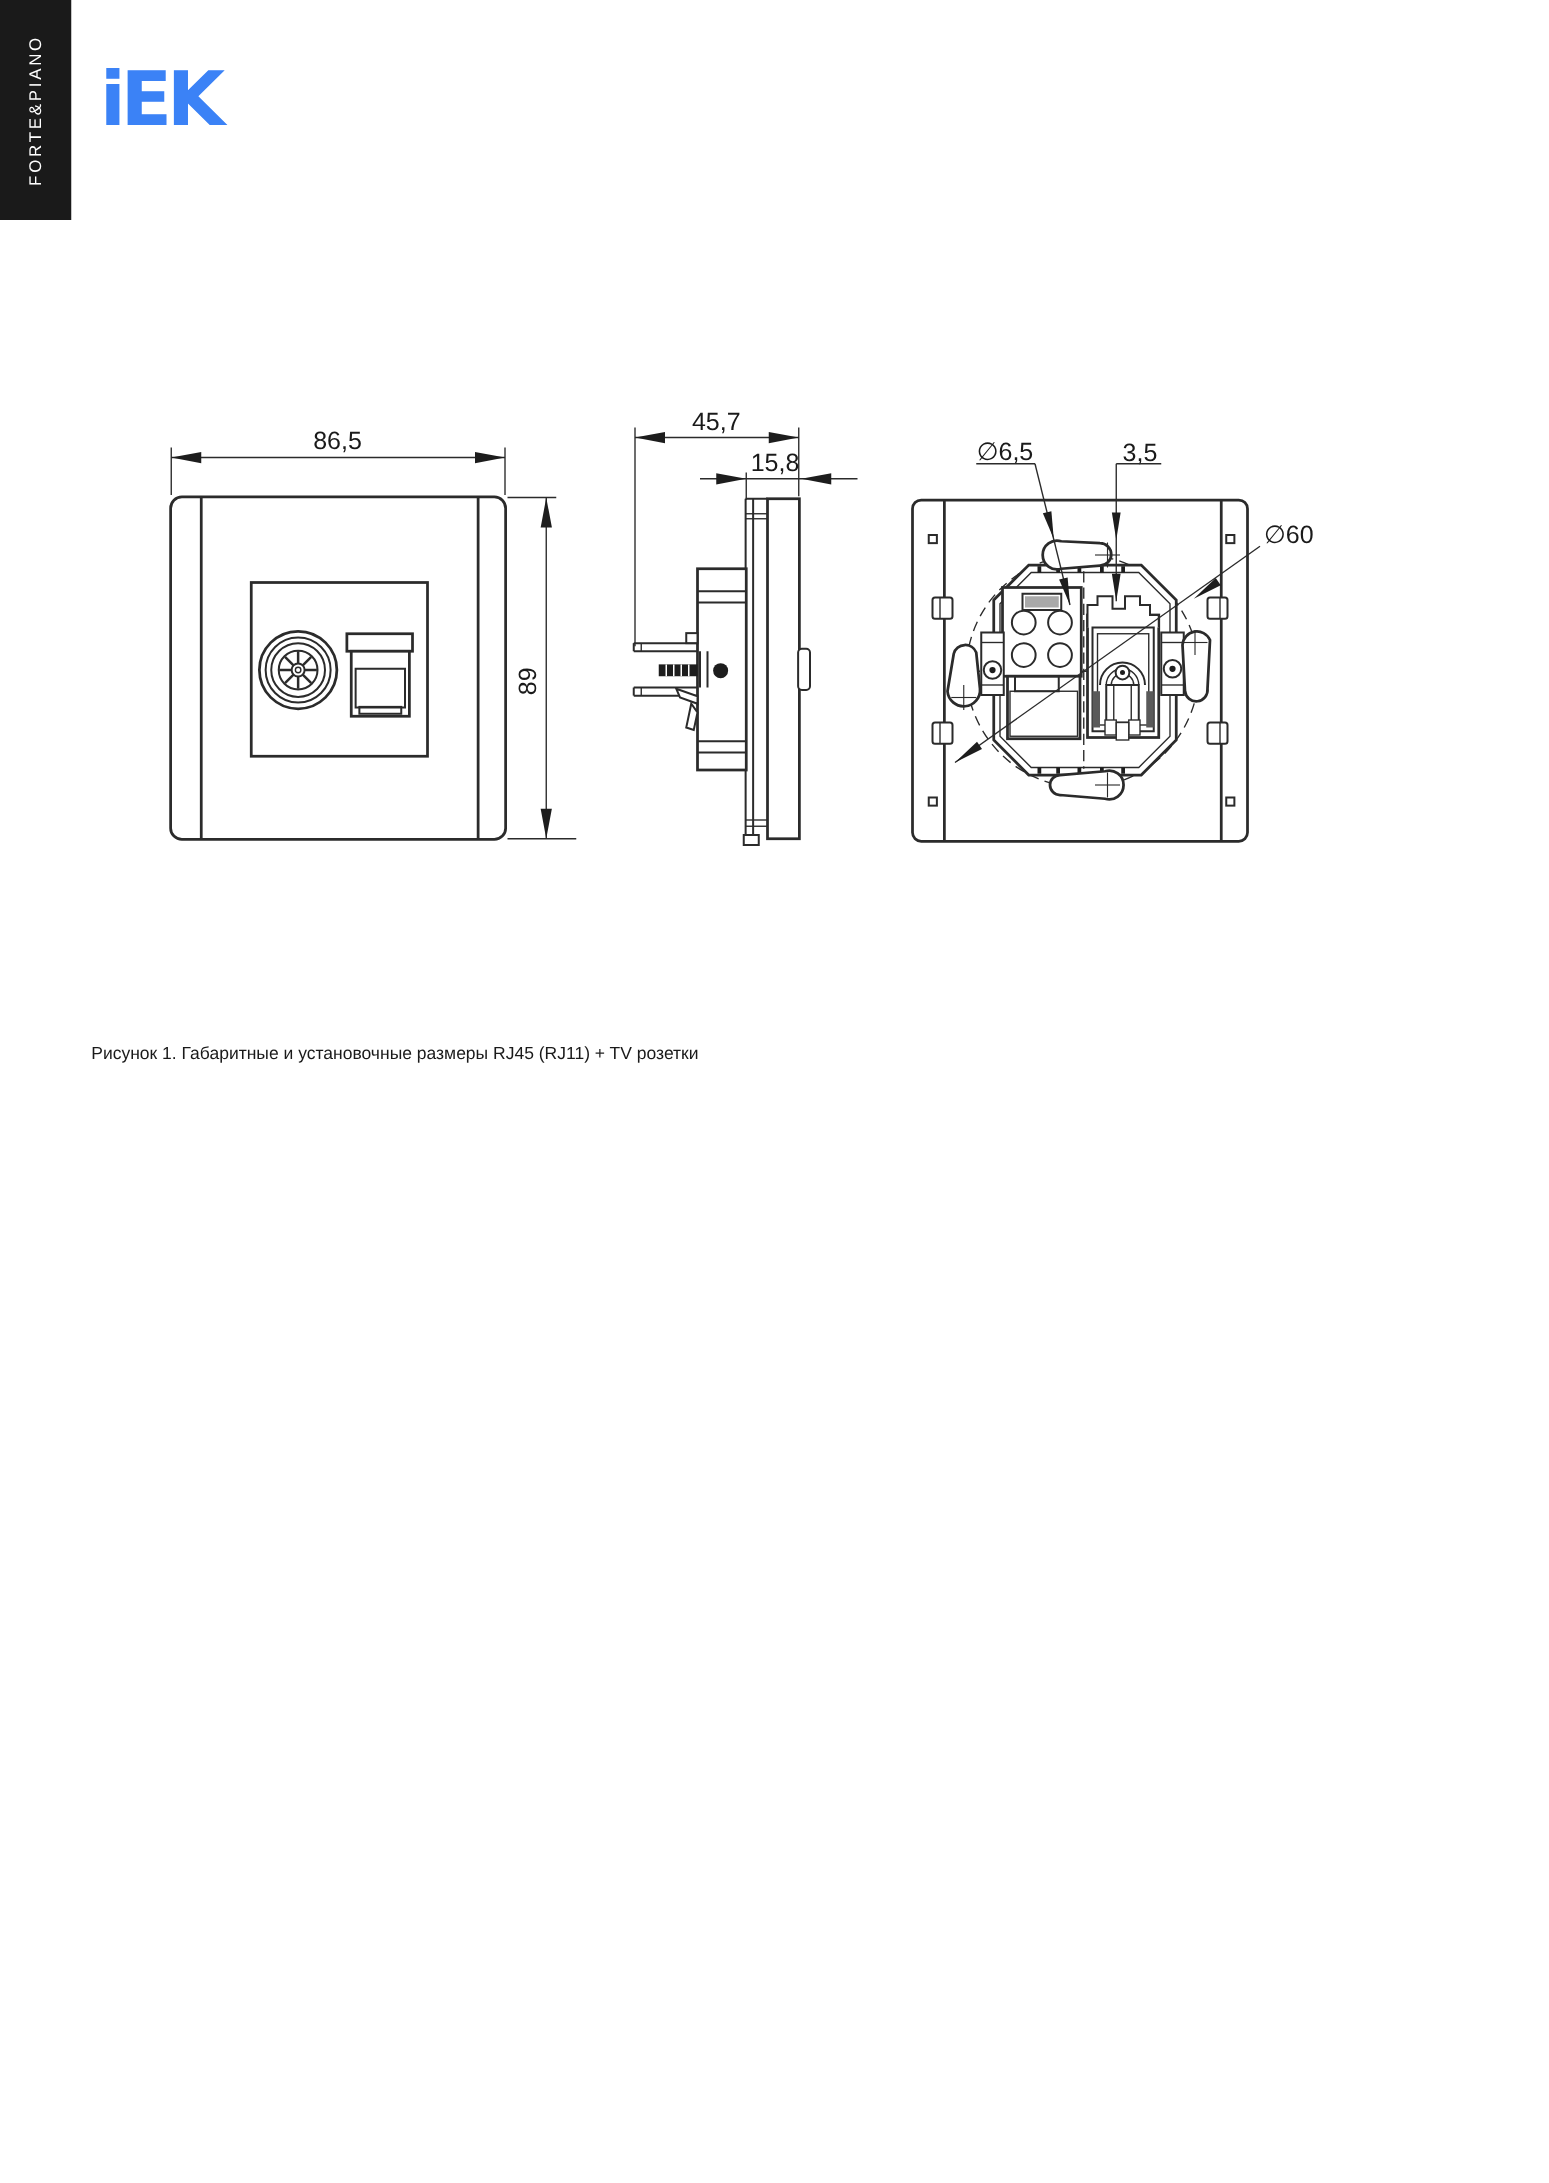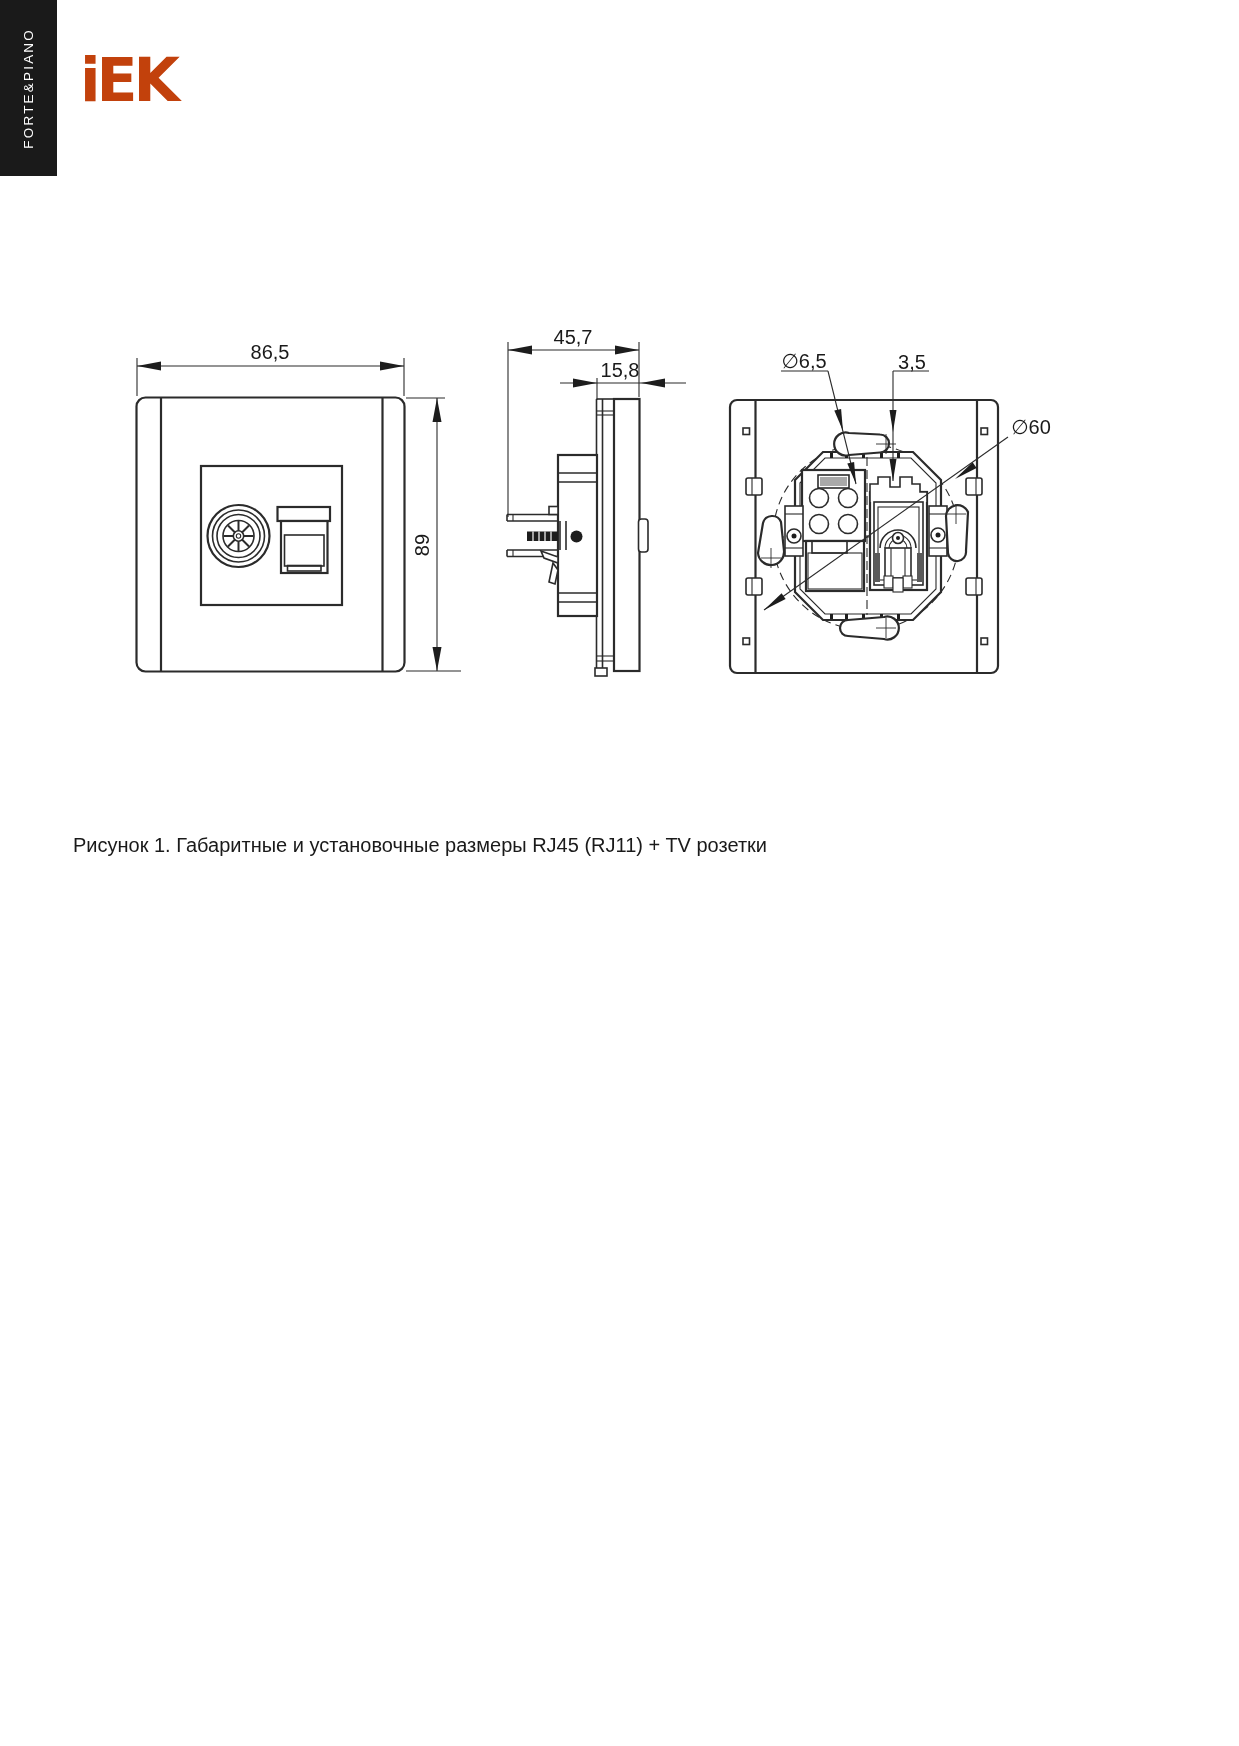--- a/index.html
+++ b/index.html
@@ -3,22 +3,22 @@
 <meta charset="utf-8">
 <style>
   html,body{margin:0;padding:0;background:#ffffff;}
   .page{position:relative;width:1239px;height:1746px;background:#ffffff;overflow:hidden;
         font-family:"Liberation Sans",sans-serif;}
   .sidebar{position:absolute;left:0;top:0;width:57px;height:176px;background:#1a1a1a;
            display:flex;align-items:center;justify-content:center;}
   .sidebar-label{writing-mode:vertical-rl;transform:rotate(180deg);color:#ffffff;
            font-size:13.5px;letter-spacing:2.2px;font-weight:500;white-space:nowrap;}
   .logo{position:absolute;left:80px;top:50px;font-size:60px;font-weight:bold;
-        letter-spacing:-4px;color:#c2410c;line-height:1;font-family:"DejaVu Sans",sans-serif;}
-  .caption{position:absolute;left:73px;top:834px;font-size:20px;color:#1a1a1a;}
+        letter-spacing:-4px;color:#3b82f6;line-height:1;font-family:"DejaVu Sans",sans-serif;}
+  .caption{position:absolute;left:73px;top:834px;font-size:14px;color:#1a1a1a;}
   svg text{font-family:"Liberation Sans",sans-serif;fill:#1a1a1a;}
   .ln{stroke:#2b2b2b;fill:none;}
   .fw{stroke-width:2.2;}
   .mw{stroke-width:1.6;}
   .tw{stroke-width:1.1;}
   .fillw{fill:#ffffff;}
   .blk{fill:#1d1d1d;stroke:none;}
 </style>
 </head>
 <body>

